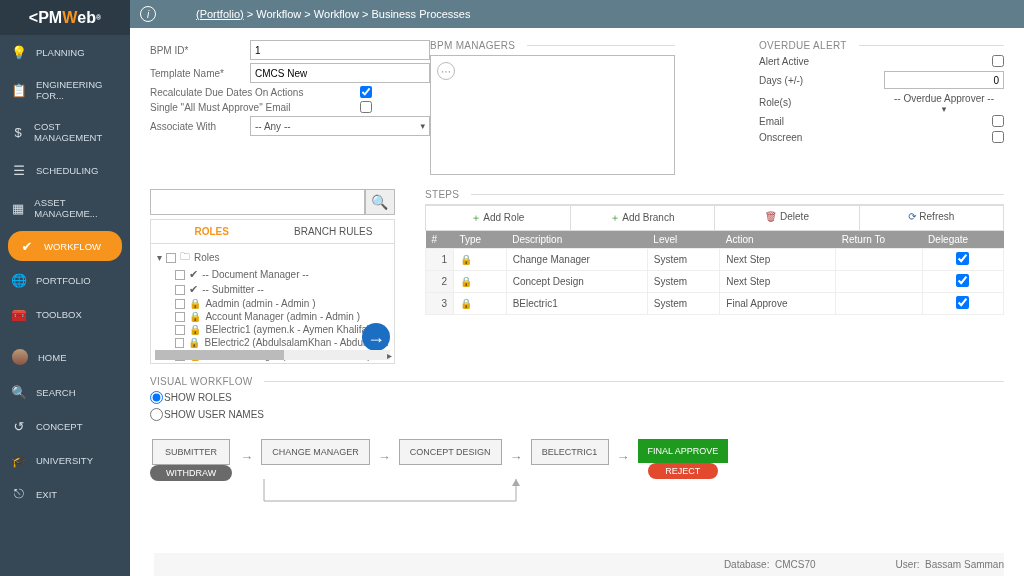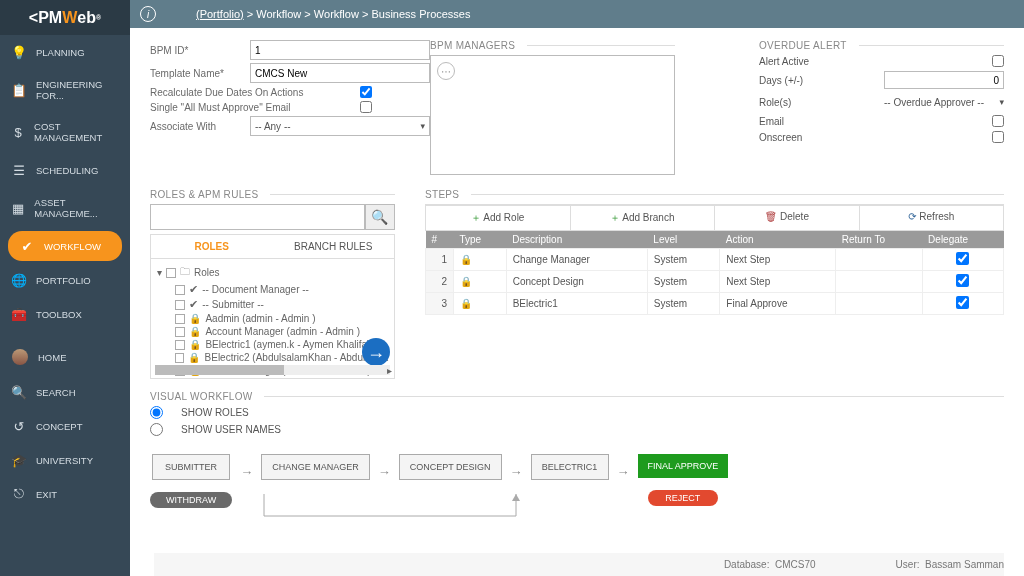--- a/index.html
+++ b/index.html
@@ -28,21 +28,21 @@
   .sel .chev { font-size: 9px; color: #555; }
   .wide-label { width: 210px !important; }
   .chk { width: 12px; height: 12px; }
   .panel-title { font-size: 10px; color: #888; margin-bottom: 4px; letter-spacing: .3px; display:flex; align-items:center; gap:6px;}
   .panel-title::after { content:''; flex:1; border-top:1px solid #ddd; margin-left:6px;}
   .mgr-box { border: 1px solid #bbb; width: 245px; height: 120px; display: flex; align-items: flex-start; padding:6px; }
   .dots { width:18px;height:18px;border:1px solid #bbb;border-radius:50%;display:inline-flex;align-items:center;justify-content:center;font-size:10px;color:#888;cursor:pointer;}
   .overdue-col { width: 245px; font-size: 10px; }
   .overdue-col .orow { display: flex; align-items: center; justify-content: space-between; margin-bottom: 4px; }
   .overdue-col input[type=text]{ width:120px;height:18px;border:1px solid #bbb;text-align:right;padding:0 4px;font-size:10px;}
-  .overdue-col .sel { width:120px; height:18px; font-size:10px;}
+  .overdue-col .sel { width:120px; height:18px; font-size:10px;flex-direction:column;}
   .midrow { display:flex; gap: 30px; margin-top: 14px;}
   .roles-panel { width: 245px; }
   .search-row { display:flex; margin-bottom:4px;}
   .search-row input { flex:1; height:26px; border:1px solid #bbb; font-size:11px; padding:0 6px;}
   .search-btn { width:30px; height:26px; border:1px solid #bbb; background:#eee; display:inline-flex;align-items:center;justify-content:center;font-size:14px;color:#666;cursor:pointer;}
   .role-tabs { display:flex; border:1px solid #ddd; font-size:10px;}
   .role-tabs div { flex:1; text-align:center; padding:6px 0; cursor:pointer; }
   .role-tabs .active { color:#f7941d; font-weight:bold;}
   .tree { border:1px solid #ddd; border-top:none; height: 120px; overflow:hidden; position:relative; font-size:10px; padding:4px 6px; color:#666;}
   .tree .node { display:flex; align-items:center; gap:4px; padding:1px 0; white-space:nowrap;}
@@ -57,23 +57,23 @@
   .steps-toolbar { display:flex; border-top:1px solid #ddd; border-bottom:0; }
   .steps-toolbar .tb { flex:1; text-align:center; padding:5px 0; font-size:10px; color:#555; border:1px solid #ddd; border-right:none; cursor:pointer;}
   .steps-toolbar .tb:last-child{border-right:1px solid #ddd;}
   .tb .plus{color:#3a9b3a;}
   .tb .refresh{color:#369;}
   .steps-table { width:100%; border-collapse:collapse; font-size:10px;}
   .steps-table th { background:#9a9a9a; color:#fff; text-align:left; padding:3px 6px; font-weight:normal;}
   .steps-table td { border:1px solid #eee; padding:3px 6px; color:#555;}
   .steps-table td.num { text-align:right; width:28px; background:#f6f6f6;}
   .visual { margin-top: 12px; font-size:10px;}
-  .radio-row { display:flex; align-items:center; gap:18px; margin:4px 0;}
+  .radio-row { display:flex; align-items:center; gap:1px; margin:4px 0;}
   .flow { display:flex; align-items:flex-start; gap:8px; margin-top:18px; position:relative;}
-  .flow-col{display:flex;flex-direction:column;align-items:center;gap:12px;}
+  .flow-col{display:flex;flex-direction:column;align-items:center;gap:0;}
   .node-box { border:1px solid #aaa; background:#f4f4f4; padding:7px 10px; font-size:9px; color:#555; min-width:78px; text-align:center;}
   .node-pill { border-radius:14px; padding:3px 16px; font-size:9px; color:#fff; min-width:70px; text-align:center;}
   .withdraw { background:#6a6a6a;}
   .final { background:#1e9b1e; border:none;}
   .reject { background:#e2492f;}
   .arrow { font-size:13px; color:#888; align-self:flex-start; margin-top:9px;}
   .footer { position:absolute; bottom:0; left:154px; right:20px; font-size:10px; color:#777; display:flex; justify-content:flex-end; gap:80px; padding:6px 0; background:#f6f6f6;}
   .pagewrap{position:relative; height:100%;}
   svg.flowlines{position:absolute; left:0; top:0; pointer-events:none;}
 </style>
@@ -207,21 +207,20 @@
             </div>
           <div class="orow">
               <span>Onscreen</span>
               <input type="checkbox" class="chk" style="">
             </div>
         </div>
       </div>
 
       <div class="midrow">
         <div class="roles-panel">
-          <div class="panel-title">ROLES &amp; APM RULES</div>
           <div class="search-row">
             <input type="text" style="">
             <div class="search-btn">
                 <span>🔍</span>
               </div>
           </div>
           <div class="role-tabs">
             <div class="active">ROLES</div>
             <div>BRANCH RULES</div>
           </div>

